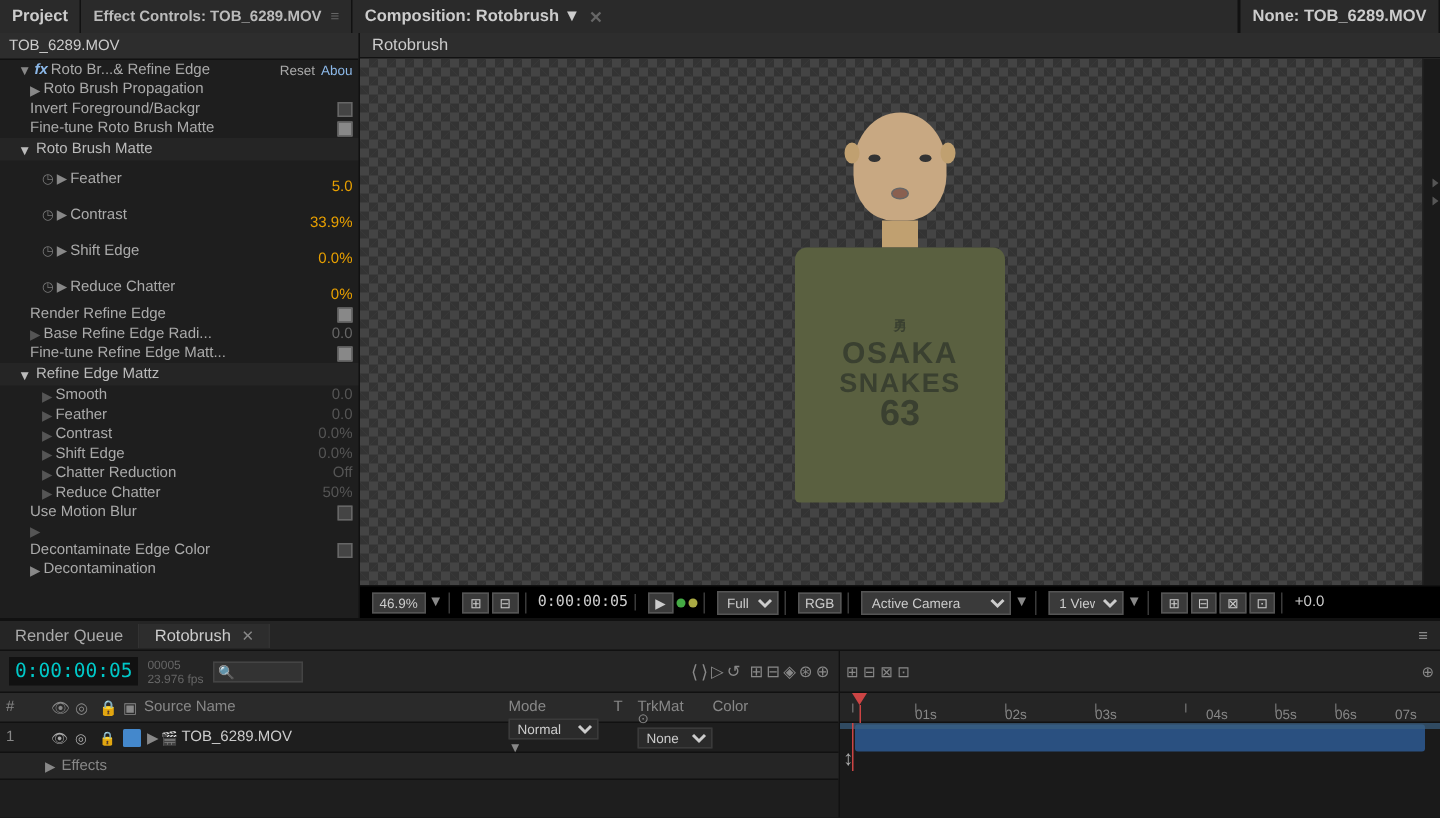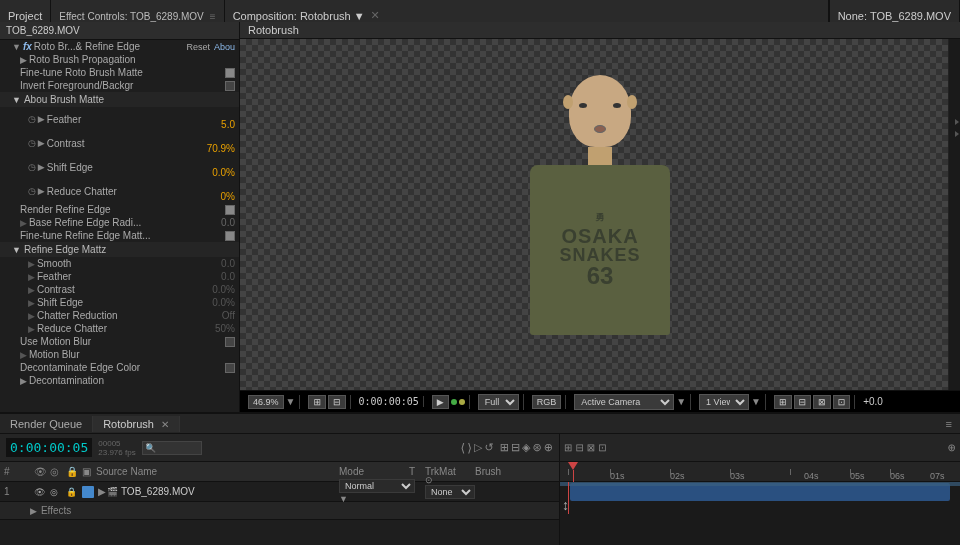--- a/index.html
+++ b/index.html
@@ -70,25 +70,25 @@
     .ruler-line { position: absolute; bottom: 6px; width: 1px; height: 6px; background: #666; }
     .timeline-tracks { flex: 1; background: #1a1a1a; position: relative; }
 
     
     ::-webkit-scrollbar { width: 8px; height: 8px; }
     ::-webkit-scrollbar-track { background: #1a1a1a; }
     ::-webkit-scrollbar-thumb { background: #444; border-radius: 2px; }
 
     .comp-view-wrapper { display: flex; flex-direction: column; flex: 1; }
     
-    .mode-select { background: #2a2a2a; border: 1px solid #3a3a3a; color: #ccc; font-size: 9px; padding: 0 1px; width: 76px; }
+    .mode-select { background: #2a2a2a; border: 1px solid #3a3a3a; color: #ccc; font-size: 9px; padding: 0 1px; width: 60px; }
     .none-select { background: #2a2a2a; border: 1px solid #3a3a3a; color: #ccc; font-size: 9px; padding: 0 1px; width: 50px; }
     
     .top-panels { display: flex; height: 22px; background: #2a2a2a; }
-    .panel-section { display: flex; align-items: flex-end; border-right: 1px solid #111; }
+    .panel-section { display: flex; align-items: center; border-right: 1px solid #111; font-weight: bold; }
 
     .timeline-tc { height: 28px; display: flex; align-items: center; padding: 0 4px; gap: 3px; background: #252525; border-bottom: 1px solid #111; }
   </style>
 </head>
 <body>
 
 <div class="top-panels">
   <div class="panel-section" style="padding: 0 8px; font-size: 11px;">
     <span>Project</span>
   </div>
@@ -118,44 +118,44 @@
       <span class="label">Roto Br...&amp; Refine Edge</span>
       <span style="color:#aaa; font-size:9px; margin-left:4px;">Reset</span>
       <span style="color:#8cb8e8; font-size:9px; margin-left:4px;">Abou</span>
     </div>
 
     <div class="effect-row indent2">
       <span style="color:#888; font-size:9px; margin-right:2px;">▶</span>
       <span class="label">Roto Brush Propagation</span>
     </div>
     <div class="effect-row indent2">
+      <span class="label">Invert Foreground/Backgr</span>
+      <span class="checkbox"></span>
+    </div>
+    <div class="effect-row indent2">
       <span class="label">Fine-tune Roto Brush Matte</span>
       <span class="checkbox checked"></span>
     </div>
-    <div class="effect-row indent2">
-      <span class="label">Invert Foreground/Backgr</span>
-      <span class="checkbox"></span>
-    </div>
 
     <div class="section-header indent1">
       <span style="margin-right:3px; font-size:9px;">▼</span>
-      <span>Abou Brush Matte</span>
+      <span>Roto Brush Matte</span>
     </div>
 
     <div class="effect-row indent3">
       <span style="color:#777; font-size:9px; margin-right:2px;">◷</span>
       <span style="color:#888; font-size:9px; margin-right:2px;">▶</span>
       <span class="label">Feather</span>
       <span class="value" style="color:#e8a000;">5.0</span>
     </div>
     <div class="effect-row indent3">
       <span style="color:#777; font-size:9px; margin-right:2px;">◷</span>
       <span style="color:#888; font-size:9px; margin-right:2px;">▶</span>
       <span class="label">Contrast</span>
-      <span class="value" style="color:#e8a000;">70.9%</span>
+      <span class="value" style="color:#e8a000;">33.9%</span>
     </div>
     <div class="effect-row indent3">
       <span style="color:#777; font-size:9px; margin-right:2px;">◷</span>
       <span style="color:#888; font-size:9px; margin-right:2px;">▶</span>
       <span class="label">Shift Edge</span>
       <span class="value" style="color:#e8a000;">0.0%</span>
     </div>
     <div class="effect-row indent3">
       <span style="color:#777; font-size:9px; margin-right:2px;">◷</span>
       <span style="color:#888; font-size:9px; margin-right:2px;">▶</span>
@@ -212,21 +212,20 @@
       <span class="label">Reduce Chatter</span>
       <span style="color:#555;">50%</span>
     </div>
 
     <div class="effect-row indent2">
       <span class="label">Use Motion Blur</span>
       <span class="checkbox"></span>
     </div>
     <div class="effect-row indent2" style="color:#555;">
       <span style="color:#555; font-size:9px; margin-right:2px;">▶</span>
-      <span class="label">Motion Blur</span>
     </div>
     <div class="effect-row indent2">
       <span class="label">Decontaminate Edge Color</span>
       <span class="checkbox"></span>
     </div>
     <div class="effect-row indent2">
       <span style="color:#888; font-size:9px; margin-right:2px;">▶</span>
       <span class="label">Decontamination</span>
     </div>
   </div>
@@ -374,21 +373,21 @@
       <div class="layer-list-header">
         <div class="col-num">#</div>
         <div class="col-eye">👁</div>
         <div class="col-solo">◎</div>
         <div class="col-lock">🔒</div>
         <div class="col-label">▣</div>
         <div class="col-name">Source Name</div>
         <div class="col-mode">Mode</div>
         <div class="col-t">T</div>
         <div class="col-trkmat">TrkMat</div>
-        <div class="col-parent">Brush</div>
+        <div class="col-parent">Color</div>
       </div>
 
       <div class="layer-row">
         <div class="col-num" style="color:#888; font-size:10px;">1</div>
         <div class="col-eye" style="font-size:9px;">👁</div>
         <div class="col-solo" style="font-size:9px;">◎</div>
         <div class="col-lock" style="font-size:9px;">🔒</div>
         <div class="col-label" style="width:12px; height:12px; background:#4488cc; border-radius:1px; margin-right:4px; flex-shrink:0;"></div>
         <div class="col-name" style="display:flex; align-items:center; gap:2px;">
           <span style="font-size:10px; color:#888;">▶</span>

